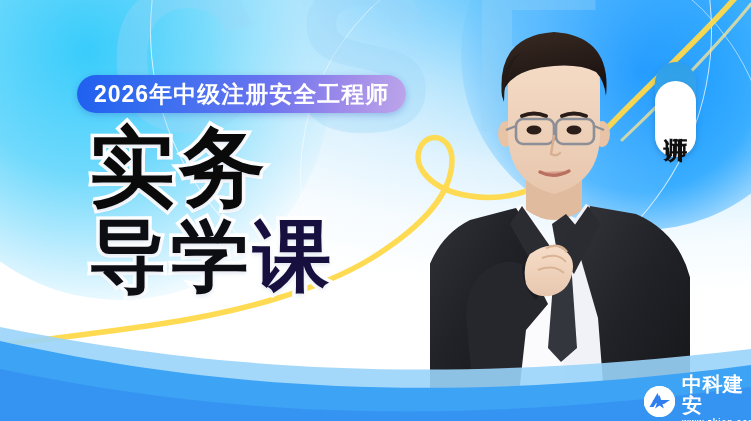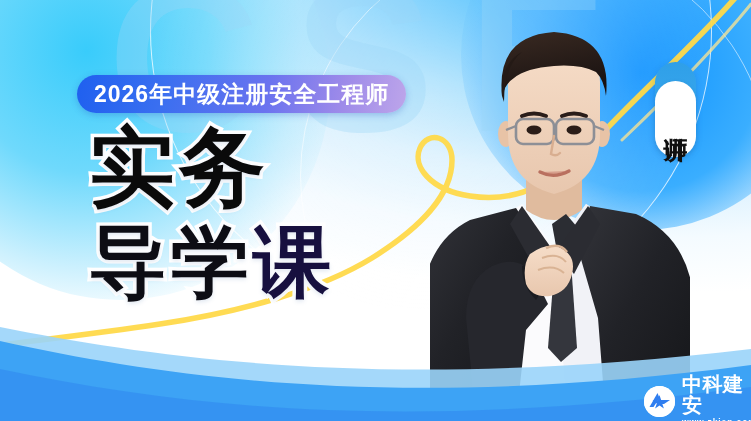--- a/index.html
+++ b/index.html
@@ -144,21 +144,21 @@
     font-family: "Liberation Sans", "DejaVu Sans", sans-serif;
   }
   .head-line1 {
     font-size: 86px;
     color: #0a0a0a;
     -webkit-text-stroke: 7px #ffffff;
     paint-order: stroke fill;
     text-shadow: 0 2px 4px rgba(90,130,180,0.18);
   }
   .head-line2 {
-    margin-top: 16px;
+    margin-top: 10px;
     font-size: 78px;
     color: #0d0d14;
     -webkit-text-stroke: 7px #ffffff;
     paint-order: stroke fill;
     text-shadow: 0 2px 4px rgba(90,130,180,0.18);
   }
   .head-line2 .tail {
     color: #17103f;
   }
 

